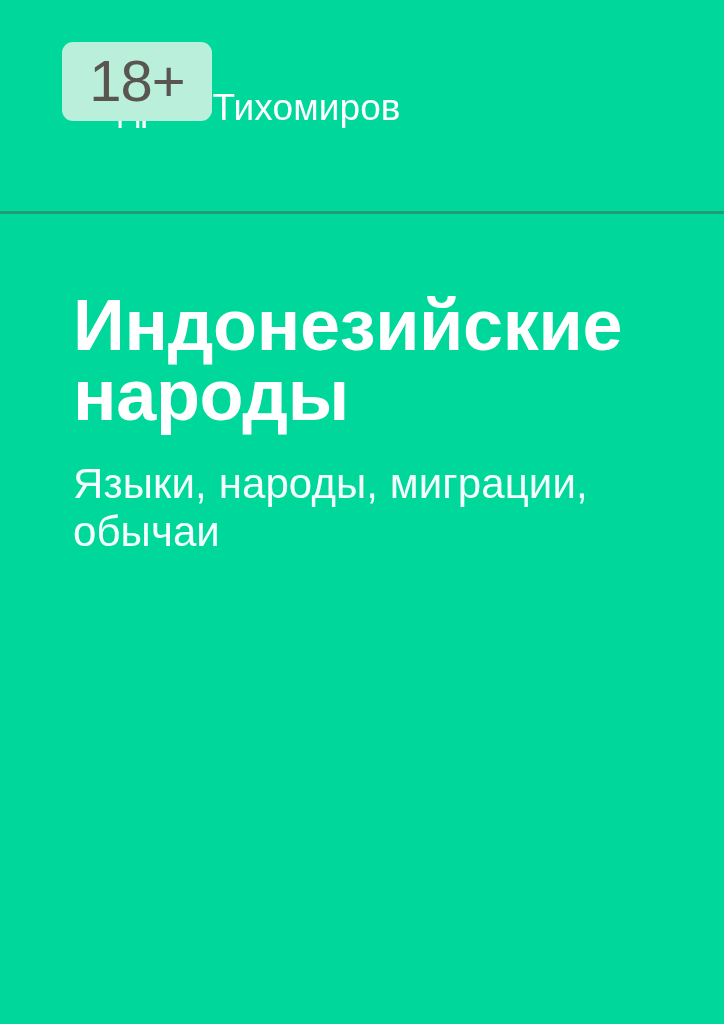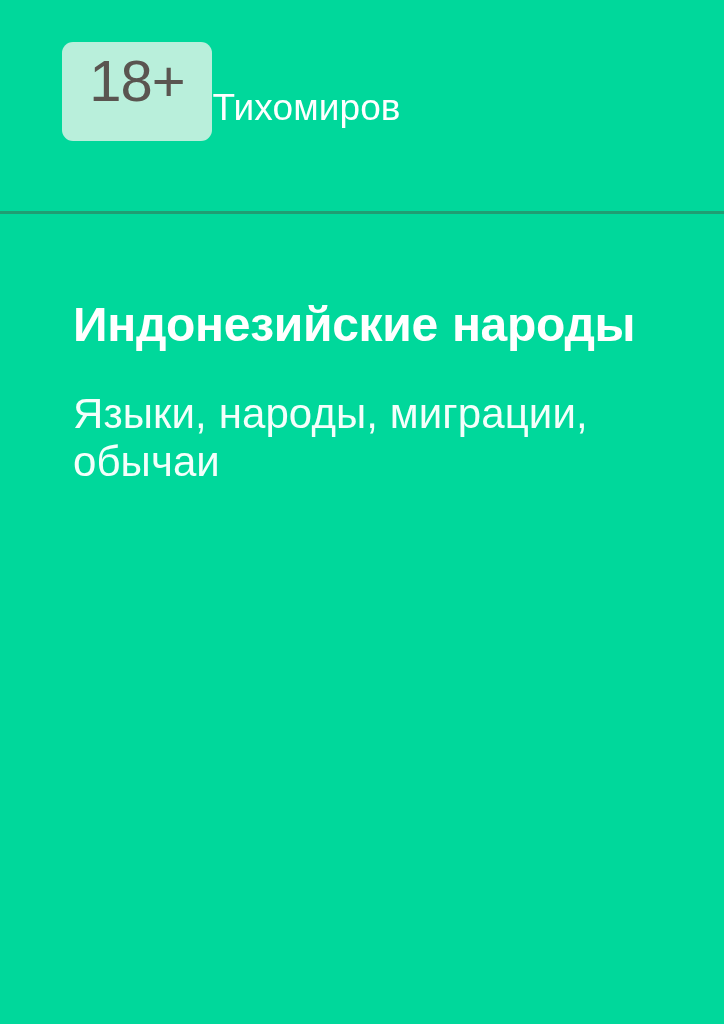--- a/index.html
+++ b/index.html
@@ -38,21 +38,21 @@
     color: #ffffff;
     letter-spacing: 0.1px;
     white-space: nowrap;
   }
 
   .age-badge {
     position: absolute;
     left: 62px;
     top: 42px;
     width: 150px;
-    height: 99px;
+    height: 79px;
     background: #b9efdb;
     border-radius: 11px;
     z-index: 3;
   }
 
   .age-badge-label {
     position: absolute;
     left: 0;
     top: 0;
     width: 150px;
@@ -81,21 +81,21 @@
   
   .main-block {
     position: absolute;
     left: 73px;
     top: 290px;
     width: 590px;
   }
 
   .book-title {
     margin: 0;
-    font-size: 48px;
+    font-size: 72px;
     font-weight: 700;
     line-height: 70px;
     color: #ffffff;
     letter-spacing: -0.3px;
     word-spacing: 1px;
   }
 
   .book-subtitle {
     margin: 0;
     padding-top: 30px;

